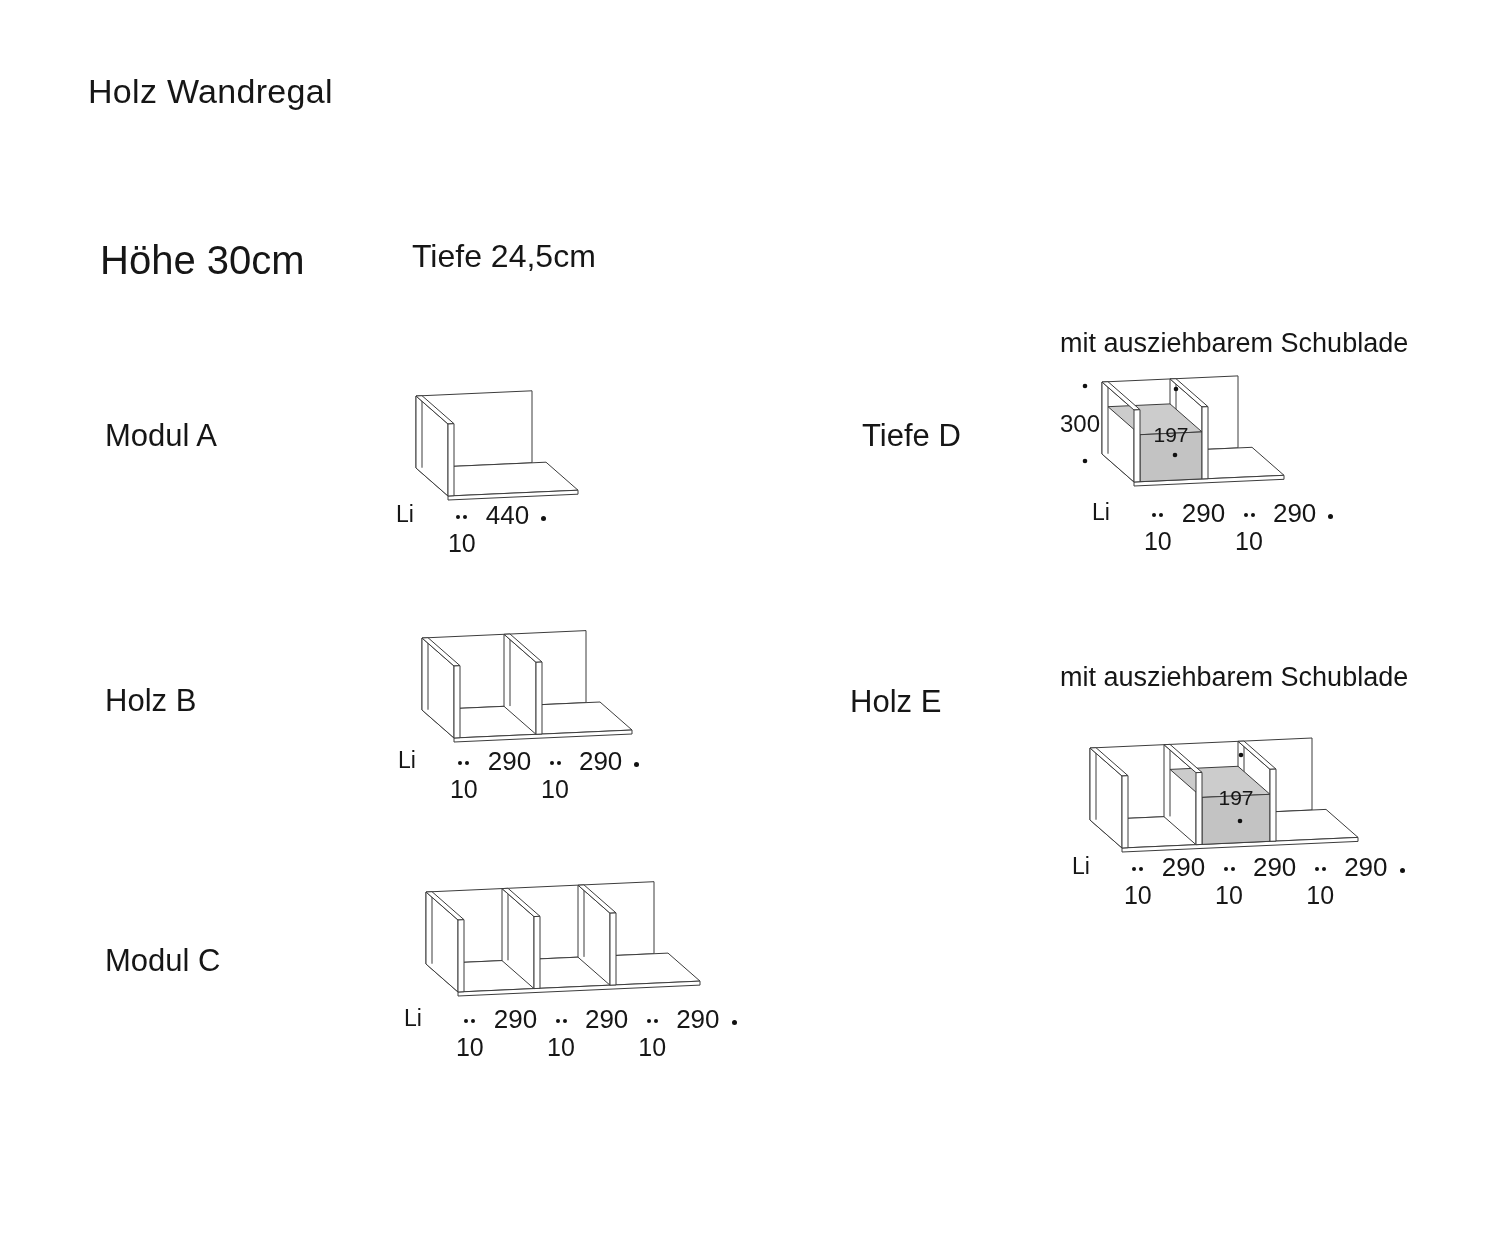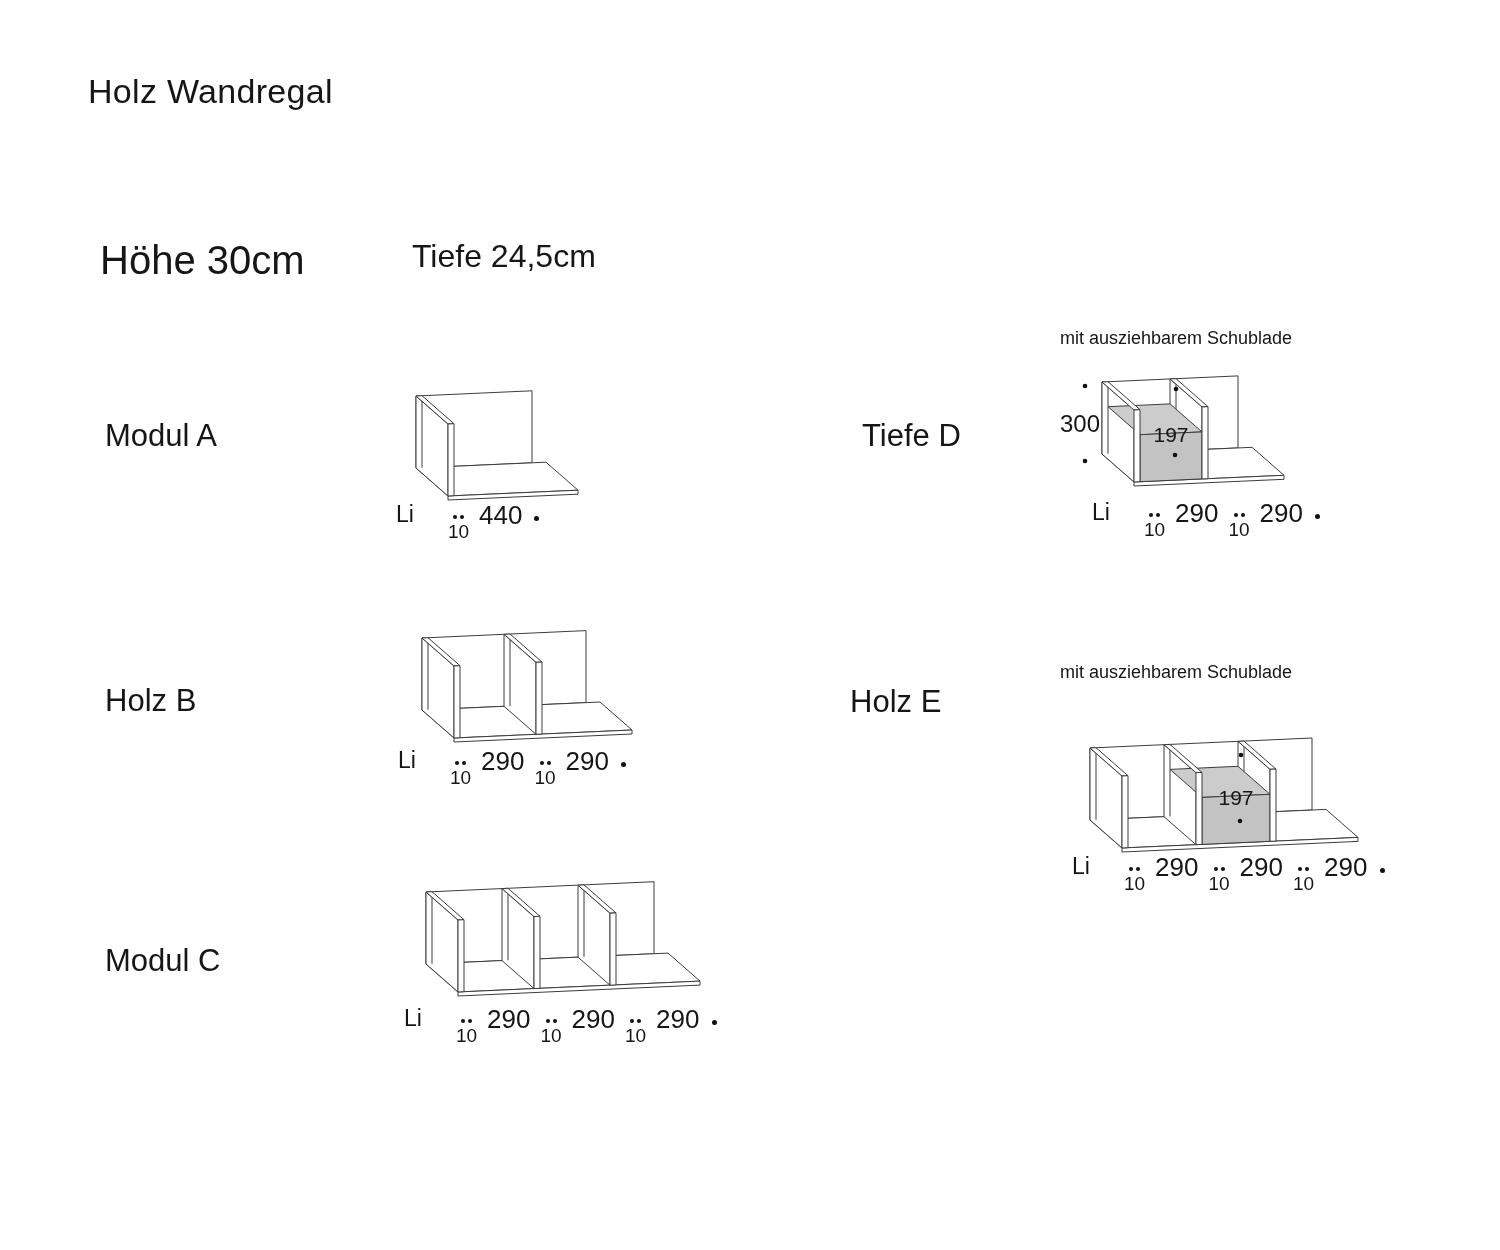--- a/index.html
+++ b/index.html
@@ -5,28 +5,28 @@
   html,body{margin:0;padding:0;}
   body{
     width:1500px;height:1250px;background:#ffffff;
     font-family:"Liberation Sans","DejaVu Sans",sans-serif;
     color:#161616;position:relative;overflow:hidden;
   }
   .page-title{position:absolute;left:88px;top:72px;font-size:34px;letter-spacing:.3px;}
   .spec-height{position:absolute;left:100px;top:238px;font-size:40px;}
   .spec-depth{position:absolute;left:412px;top:238px;font-size:32px;}
   .module-label{position:absolute;font-size:31px;}
-  .module-note{position:absolute;font-size:18px;text-align:center;}
+  .module-note{position:absolute;font-size:27px;text-align:center;}
   .shelf-svg{position:absolute;}
   .dim-row{position:absolute;display:flex;align-items:flex-start;gap:10px;}
   .li-label{font-size:23px;margin-right:24px;line-height:1.05;}
   .tick-stack{display:flex;flex-direction:column;align-items:center;margin-top:13px;gap:3px;}
   .tick-dots{display:flex;gap:3px;}
   .tick-dots i{width:4px;height:4px;border-radius:50%;background:#111;display:block;}
-  .tick-num{font-size:19px;line-height:1;}
+  .tick-num{font-size:25px;line-height:1;margin-top:9px;}
   .dim-num{font-size:26px;line-height:1;}
   .end-dot{width:5px;height:5px;border-radius:50%;background:#111;margin-top:14px;margin-left:2px;flex:none;}
   svg text{font-family:"Liberation Sans","DejaVu Sans",sans-serif;}
 </style>
 </head>
 <body>
 
 <div class="page-title">Holz Wandregal</div>
 <div class="spec-height">Höhe 30cm</div>
 <div class="spec-depth">Tiefe 24,5cm</div>

